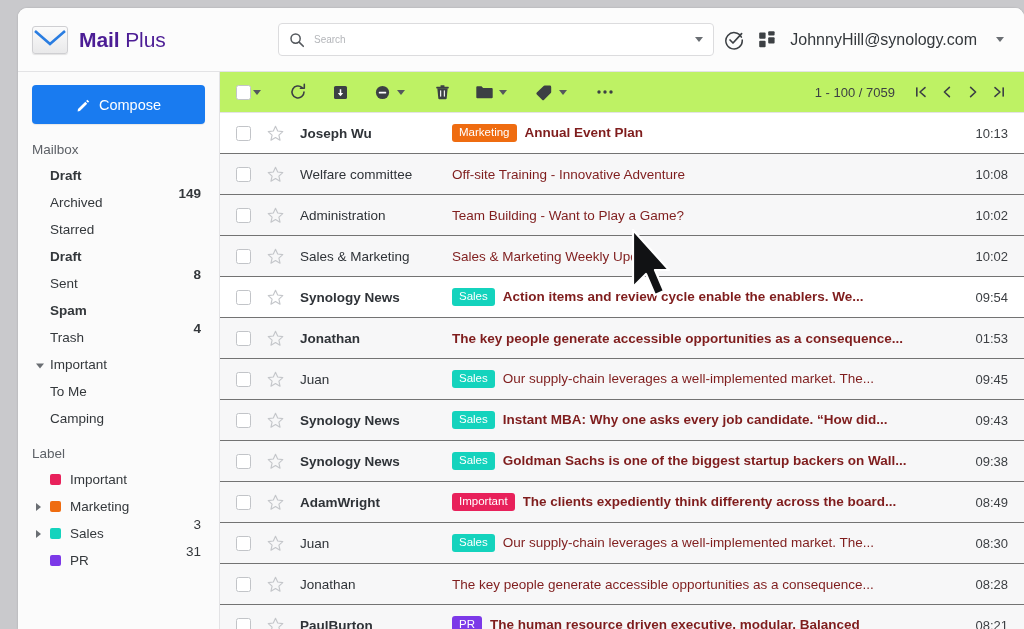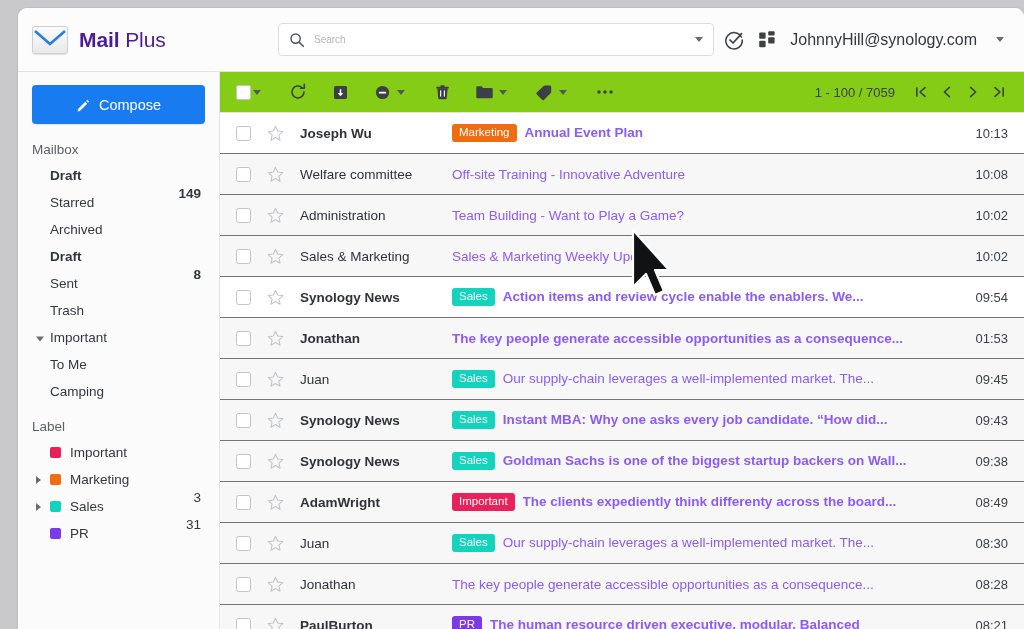--- a/index.html
+++ b/index.html
@@ -137,21 +137,21 @@
   .section-gap { height:14px; }
 
   
   #main { flex:1; display:flex; flex-direction:column; min-width:0; background:#fff; }
 
   #toolbar {
     height:41px; min-height:41px;
     display:flex; align-items:center;
     border-bottom:1px solid #e3e3e5;
     padding:0 14px 0 16px;
-    background:#84cc16;
+    background:#bef264;
   }
   .tb-group { display:flex; align-items:center; }
   .tb-btn {
     display:flex; align-items:center; justify-content:center;
     width:26px; height:26px;
     cursor:pointer; border-radius:3px;
   }
   .tb-caret {
     width:0;height:0;
     border-left:4px solid transparent;
@@ -209,21 +209,21 @@
   }
   .tag {
     font-size:11.5px; color:#fff;
     padding:2.5px 7px 3px 7px;
     border-radius:3px;
     white-space:nowrap;
     flex:0 0 auto;
     line-height:1.1;
   }
   .subject {
-    font-size:13.5px; color:#8b5cf6;
+    font-size:13.5px; color:#7f1d1d;
     overflow:hidden; white-space:nowrap; text-overflow:ellipsis;
   }
   .time {
     font-size:13px; color:#3c3f43;
     margin-left:14px;
     flex:0 0 auto;
     white-space:nowrap;
   }
   .unread .sender, .unread .subject { font-weight:bold; }
 
@@ -289,31 +289,35 @@
         <span>Compose</span>
       </div>
 
       <div class="section-title">Mailbox</div>
       <div id="mailbox-list">
           <div class="nav-item bold">
             <span>Draft</span>
             <span class="nav-count">149</span>
           </div>
           <div class="nav-item">
+            <span>Archived</span>
+          </div>
+          <div class="nav-item">
             <span>Starred</span>
-          </div>
-          <div class="nav-item">
-            <span>Archived</span>
           </div>
           <div class="nav-item bold">
             <span>Draft</span>
             <span class="nav-count">8</span>
           </div>
           <div class="nav-item">
             <span>Sent</span>
+          </div>
+          <div class="nav-item bold">
+            <span>Spam</span>
+            <span class="nav-count">4</span>
           </div>
           <div class="nav-item">
             <span>Trash</span>
           </div>
           <div class="nav-item">
             <div class="tri down"></div>
             <span>Important</span>
           </div>
           <div class="nav-item">
             <span>To Me</span>

